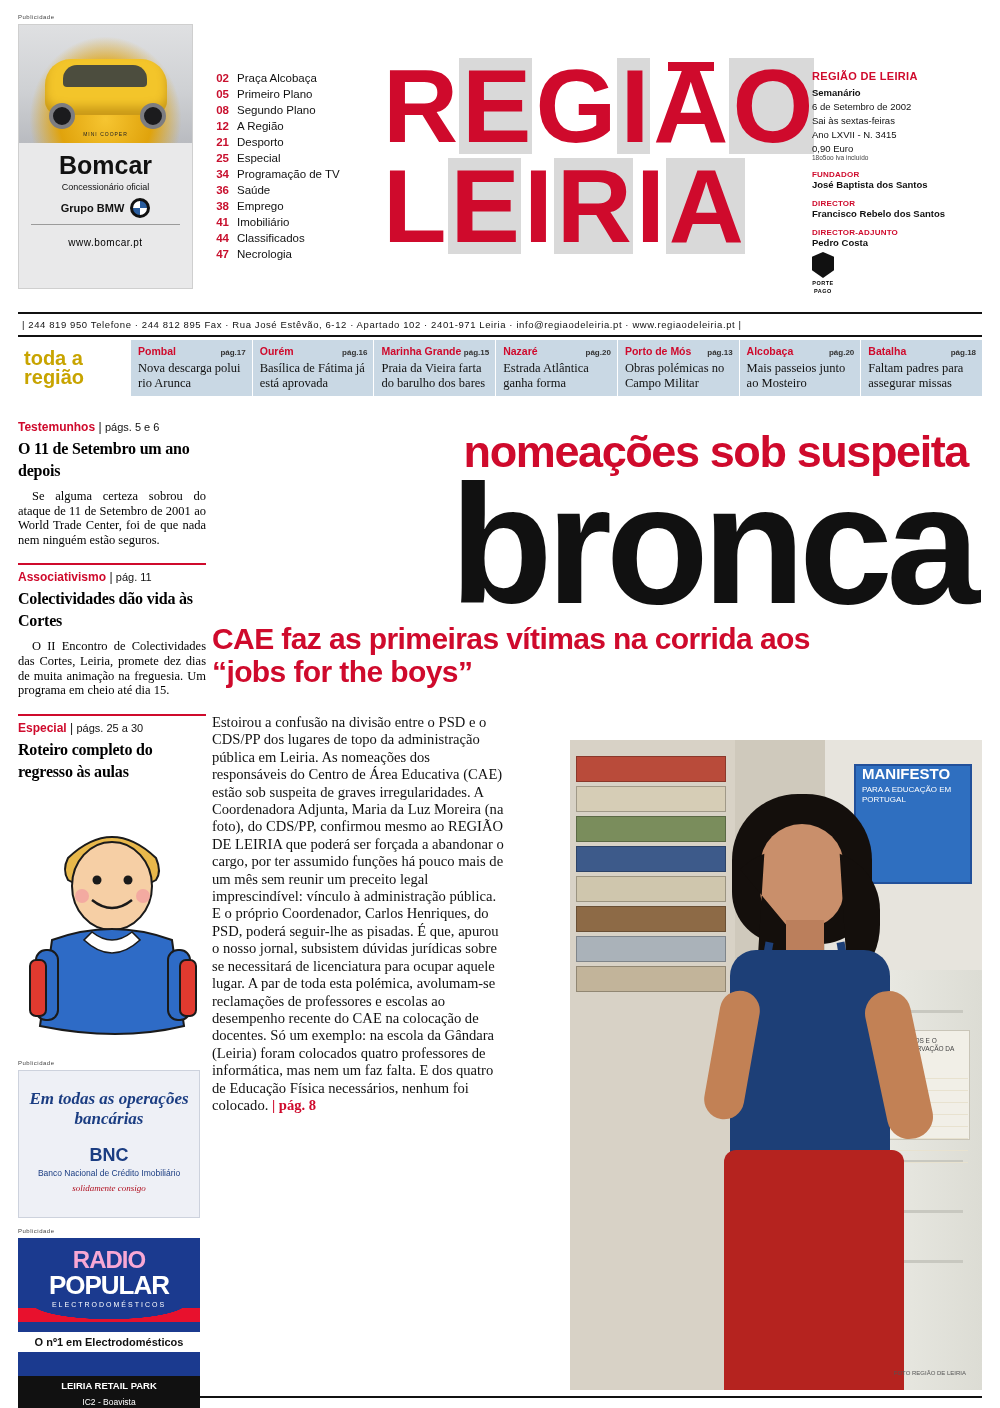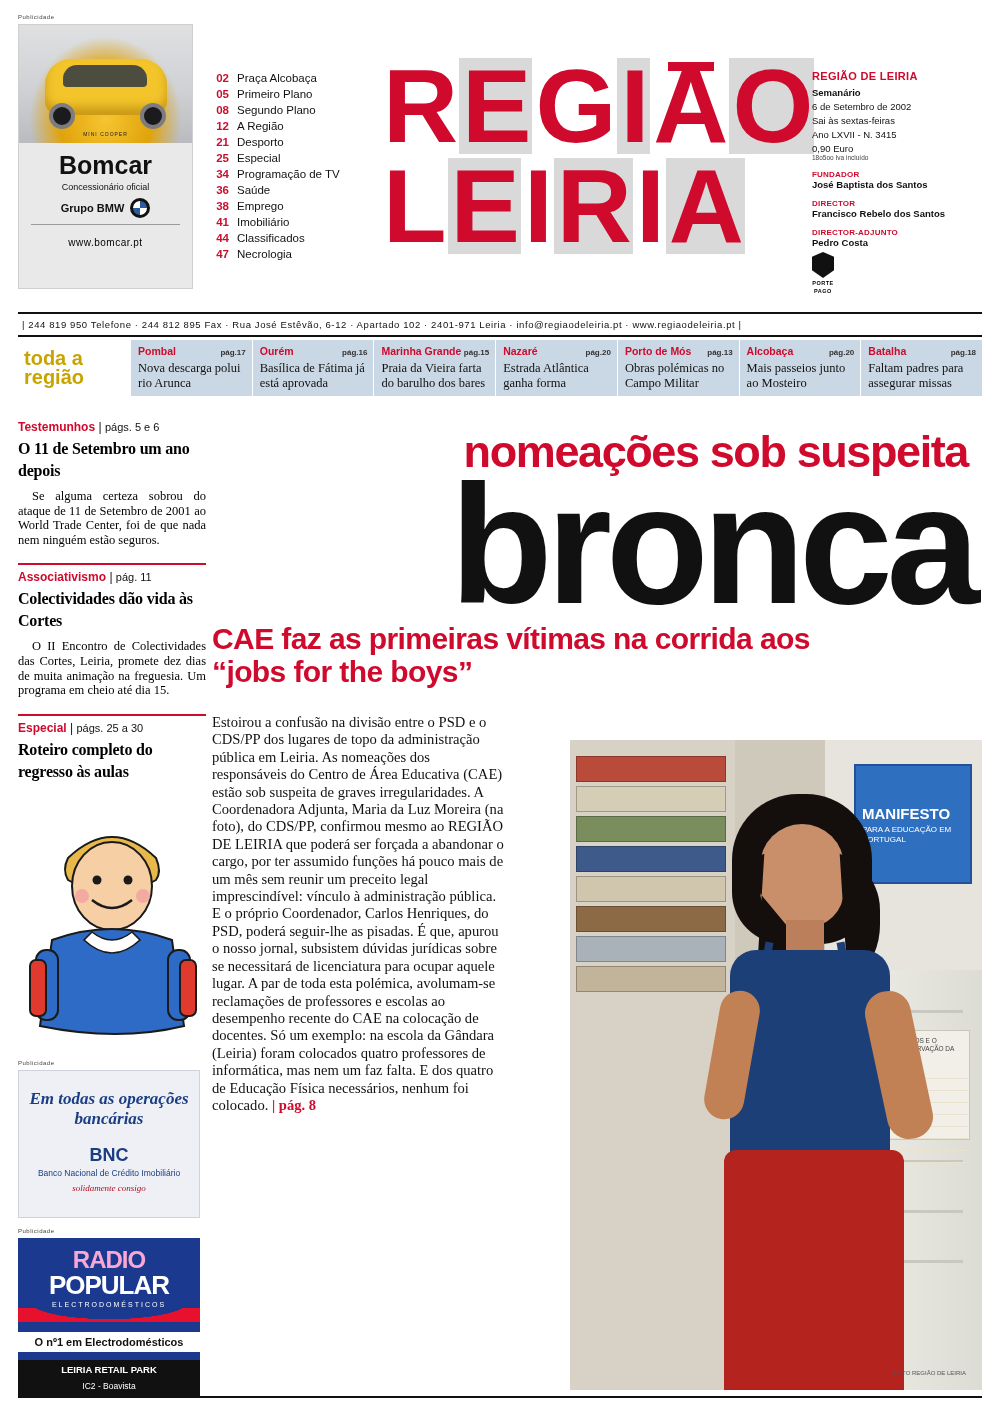--- a/index.html
+++ b/index.html
@@ -123,21 +123,21 @@
   .bnc .name { font-family:"Liberation Sans",sans-serif; font-size:8.5px; color:#1b3d82; margin-top:2px;}
   .bnc .slogan { font-family:"Liberation Serif",serif; font-style:italic; font-size:9px; color:#b01020; margin-top:5px;}
 
   
   .radiopop { position:absolute; left:18px; top:1238px; width:182px; height:152px; background:#1b3a8f; color:#fff; text-align:center; }
   .radiopop .l1 { font-family:"Liberation Sans",sans-serif; font-weight:bold; font-size:24px; color:#f9a8d4; margin-top:8px; letter-spacing:-1px;}
   .radiopop .l2 { font-family:"Liberation Sans",sans-serif; font-weight:bold; font-size:26px; color:#ffffff; letter-spacing:-1px; margin-top:-4px;}
   .radiopop .l3 { font-family:"Liberation Sans",sans-serif; font-size:7px; letter-spacing:2px; color:#ffffff; }
   .radiopop .curve { height:14px; background:radial-gradient(ellipse at 50% -40%, rgba(255,255,255,0) 60%, #e8112d 61%, #e8112d 100%); }
   .radiopop .l4 { background:#ffffff; color:#111; font-family:"Liberation Sans",sans-serif; font-weight:bold; font-size:11px; padding:4px 0; margin-top:10px;}
-  .radiopop .l5 { background:#111; color:#fff; font-family:"Liberation Sans",sans-serif; font-weight:bold; font-size:9.5px; padding:4px 0; margin-top:8px;}
+  .radiopop .l5 { background:#111; color:#fff; font-family:"Liberation Sans",sans-serif; font-weight:bold; font-size:9.5px; padding:4px 0; margin-top:24px;}
   .radiopop .l6 { background:#111; color:#fff; font-family:"Liberation Sans",sans-serif; font-size:8.5px; padding:2px 0 5px; }
 
   
   .main { position:absolute; left:212px; top:428px; width:770px; }
   .main-kicker {
     font-family:"Liberation Sans",sans-serif; font-weight:bold;
     font-size:45px; color:#cf0a2c; letter-spacing:-1.4px; line-height:48px;
     text-align:right; padding-right:14px;
   }
   .main-title {
@@ -159,21 +159,21 @@
   
   .photo {
     position:absolute; left:570px; top:740px; width:412px; height:650px;
     overflow:hidden; background:#cfd3cf;
   }
   .shelf-bg { position:absolute; inset:0;
     background:linear-gradient(90deg,#d8d2c6 0 40%, #cfc9bc 40% 62%, #e7e4dd 62% 100%); }
   .books { position:absolute; left:0; top:0; width:175px; height:420px; }
   .book { position:absolute; width:150px; height:26px; border:1px solid rgba(0,0,0,.25); }
   .manifesto { position:absolute; right:10px; top:24px; width:118px; height:120px; background:#2f6fc0; color:#fff; border:2px solid #22509a; }
-  .manifesto .mt { font-family:"Liberation Sans",sans-serif; font-weight:bold; font-size:15px; padding:24px 6px 0; line-height:15px;margin-top:16px;}
+  .manifesto .mt { font-family:"Liberation Sans",sans-serif; font-weight:bold; font-size:15px; padding:0 6px 0; line-height:15px;}
   .manifesto .ms { font-family:"Liberation Sans",sans-serif; font-size:8px; padding:4px 6px; line-height:10px;}
   .booklet { position:absolute; right:12px; top:290px; width:130px; height:110px; background:#f1efe7; border:1px solid #c9c5b8; }
   .booklet .bt { font-family:"Liberation Sans",sans-serif; font-size:6.5px; color:#444; padding:6px; line-height:8px;}
   .cabinet { position:absolute; right:0; top:230px; width:150px; height:420px; background:linear-gradient(90deg,#efefe9,#dcdcd4); border-left:3px solid #bdbdb4; }
   .cabinet .slot { position:absolute; left:8px; width:120px; height:3px; background:#c8c8c0; }
   .woman { position:absolute; left:120px; bottom:0; width:230px; height:600px; }
   .w-hair { position:absolute; left:42px; top:4px; width:140px; height:150px; background:#140f0c; border-radius:66px 66px 52px 52px; }
   .w-face { position:absolute; left:70px; top:34px; width:84px; height:104px; background:#c98f6b; border-radius:42px 42px 38px 38px; }
   .w-hair2 { position:absolute; left:34px; top:60px; width:156px; height:150px; background:#140f0c; border-radius:40% 40% 50% 50%; clip-path:polygon(0 0,26% 0,20% 100%,0 100%,100% 100%,100% 0,74% 0,80% 100%); }
   .w-neck { position:absolute; left:96px; top:130px; width:38px; height:40px; background:#bb7f5c; }

